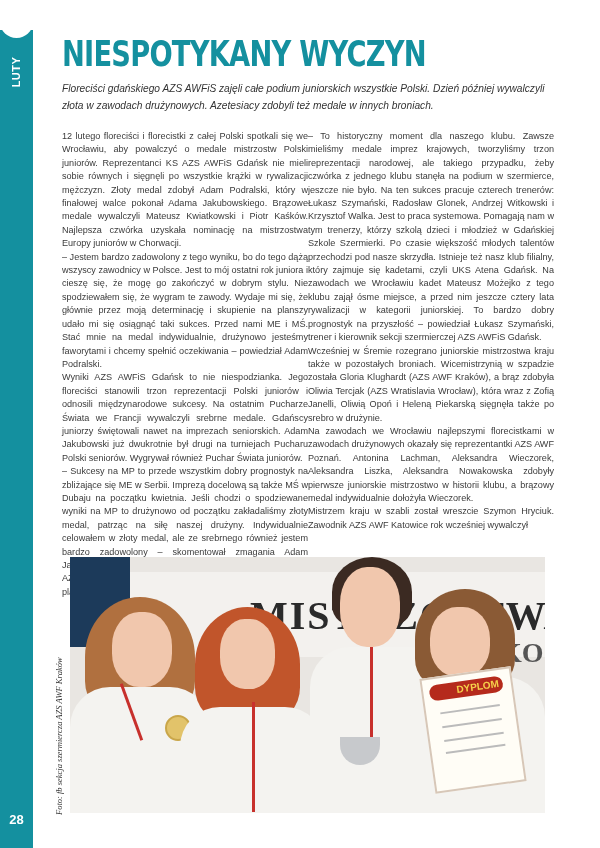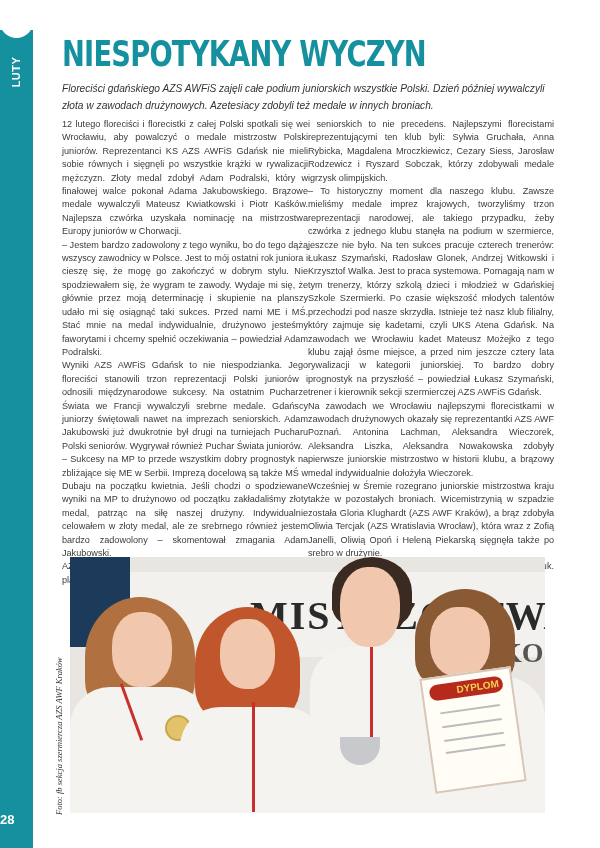--- a/index.html
+++ b/index.html
@@ -1,24 +1,24 @@
 <!DOCTYPE html>
 <html><head>
 <meta charset="utf-8">
 <style>
   html, body { margin:0; padding:0; }
   body { width:600px; height:848px; background:#fff; position:relative; overflow:hidden; font-family:"Liberation Sans", sans-serif; }
   .sidebar { position:absolute; left:0; top:30px; width:33px; height:818px; background:#14909f; }
   .sidebar-cap { position:absolute; left:0; top:22px; width:33px; height:16px; background:#fff; border-radius:0 0 50% 50% / 0 0 100% 100%; }
   .month { position:absolute; left:0; top:52px; width:33px; height:40px; display:flex; align-items:center; justify-content:center; }
   .month span { color:#fff; font-size:11px; font-weight:bold; transform:rotate(-90deg); white-space:nowrap; letter-spacing:0.5px; }
-  .pageno { position:absolute; left:0; top:812px; width:33px; text-align:left; color:#fff; font-size:13px; font-weight:bold; }
+  .pageno { position:absolute; left:0; top:812px; width:33px; text-align:center; color:#fff; font-size:13px; font-weight:bold; }
   .title { position:absolute; left:62px; top:34px; font-family:"DejaVu Sans", sans-serif; font-size:35px; font-weight:bold; color:#14909f; letter-spacing:-1px; transform:scaleX(0.78); transform-origin:left top; white-space:nowrap; line-height:40px; }
   .lead { position:absolute; left:62px; top:80px; width:490px; font-size:10.2px; font-style:italic; color:#333; line-height:17px; }
-  .col { position:absolute; top:118px; width:246px; font-size:9.1px; line-height:13.4px; color:#3a3a3a; text-align:justify; }
+  .col { position:absolute; top:130px; width:246px; font-size:9.1px; line-height:13.4px; color:#3a3a3a; text-align:justify; }
   .col p { margin:0; }
   .col1 { left:62px; } .col2 { left:308px; }
   .photo { position:absolute; left:70px; top:557px; width:475px; height:256px; overflow:hidden; background:#e9e6e2; }
   .banner { position:absolute; left:60px; top:15px; width:420px; height:85px; background:#f3f1ee; }
   .banner-text { position:absolute; left:120px; top:20px; font-family:"Liberation Serif", serif; font-size:40px; font-weight:bold; color:#2a2a2a; letter-spacing:2px; }
   .banner-text2 { position:absolute; left:370px; top:65px; font-family:"Liberation Serif", serif; font-size:28px; font-weight:bold; color:#555; }
   .wall { position:absolute; left:0; top:0; width:60px; height:90px; background:#1c3a5a; }
   .hair { position:absolute; border-radius:50% 50% 30% 30%; }
   .face { position:absolute; border-radius:45%; background:#f1c7ad; }
   .body { position:absolute; background:#f4f3f0; border-radius:40px 40px 0 0; }
@@ -44,24 +44,23 @@
 <div class="lead">Floreciści gdańskiego AZS AWFiS zajęli całe podium juniorskich wszystkie Polski. Dzień później wywalczyli złota w zawodach drużynowych. Azetesiacy zdobyli też medale w innych broniach.</div>
 
 <div class="col col1">
   <p>12 lutego floreciści i florecistki z całej Polski spotkali się we Wrocławiu, aby powalczyć o medale mistrzostw Polski juniorów. Reprezentanci KS AZS AWFiS Gdańsk nie mieli sobie równych i sięgnęli po wszystkie krążki w rywalizacji mężczyzn. Złoty medal zdobył Adam Podralski, który w finałowej walce pokonał Adama Jakubowskiego. Brązowe medale wywalczyli Mateusz Kwiatkowski i Piotr Kaśków. Najlepsza czwórka uzyskała nominację na mistrzostwa Europy juniorów w Chorwacji.</p>
   <p>– Jestem bardzo zadowolony z tego wyniku, bo do tego dążą wszyscy zawodnicy w Polsce. Jest to mój ostatni rok juniora i cieszę się, że mogę go zakończyć w dobrym stylu. Nie spodziewałem się, że wygram te zawody. Wydaje mi się, że głównie przez moją determinację i skupienie na planszy udało mi się osiągnąć taki sukces. Przed nami ME i MŚ. Stać mnie na medal indywidualnie, drużynowo jesteśmy faworytami i chcemy spełnić oczekiwania – powiedział Adam Podralski.</p>
   <p>Wyniki AZS AWFiS Gdańsk to nie niespodzianka. Jego floreciści stanowili trzon reprezentacji Polski juniorów i odnosili międzynarodowe sukcesy. Na ostatnim Pucharze Świata we Francji wywalczyli srebrne medale. Gdańscy juniorzy świętowali nawet na imprezach seniorskich. Adam Jakubowski już dwukrotnie był drugi na turniejach Pucharu Polski seniorów. Wygrywał również Puchar Świata juniorów.</p>
   <p>– Sukcesy na MP to przede wszystkim dobry prognostyk na zbliżające się ME w Serbii. Imprezą docelową są także MŚ w Dubaju na początku kwietnia. Jeśli chodzi o spodziewane wyniki na MP to drużynowo od początku zakładaliśmy złoty medal, patrząc na siłę naszej drużyny. Indywidualnie celowałem w złoty medal, ale ze srebrnego również jestem bardzo zadowolony – skomentował zmagania Adam Jakubowski.</p>
   <p>AZS AWFiS Gdańsk od wielu lat pokazywał swoją siłę na planszy floretowej. Medale MP w kategoriach juniorskich</p>
 </div>
 <div class="col col2">
-  <p>i seniorskich to nie precedens. Najlepszymi florecistami reprezentującymi ten klub byli: Sylwia Gruchała, Anna Rybicka, Magdalena Mroczkiewicz, Cezary Siess, Jarosław Rodzewicz i Ryszard Sobczak, którzy zdobywali medale igrzysk olimpijskich.</p>
   <p>– To historyczny moment dla naszego klubu. Zawsze mieliśmy medale imprez krajowych, tworzyliśmy trzon reprezentacji narodowej, ale takiego przypadku, żeby czwórka z jednego klubu stanęła na podium w szermierce, jeszcze nie było. Na ten sukces pracuje czterech trenerów: Łukasz Szymański, Radosław Glonek, Andrzej Witkowski i Krzysztof Walka. Jest to praca systemowa. Pomagają nam w tym trenerzy, którzy szkolą dzieci i młodzież w Gdańskiej Szkole Szermierki. Po czasie większość młodych talentów przechodzi pod nasze skrzydła. Istnieje też nasz klub filialny, który zajmuje się kadetami, czyli UKS Atena Gdańsk. Na zawodach we Wrocławiu kadet Mateusz Możejko z tego klubu zajął ósme miejsce, a przed nim jeszcze cztery lata rywalizacji w kategorii juniorskiej. To bardzo dobry prognostyk na przyszłość – powiedział Łukasz Szymański, trener i kierownik sekcji szermierczej AZS AWFiS Gdańsk.</p>
+  <p>Wcześniej w Śremie rozegrano juniorskie mistrzostwa kraju także w pozostałych broniach. Wicemistrzynią w szpadzie została Gloria Klughardt (AZS AWF Kraków), a brąz zdobyła Oliwia Tercjak (AZS Wratislavia Wrocław), która wraz z Zofią Janelli, Oliwią Opoń i Heleną Piekarską sięgnęła także po srebro w drużynie.</p>
   <p>Na zawodach we Wrocławiu najlepszymi florecistkami w zawodach drużynowych okazały się reprezentantki AZS AWF Poznań. Antonina Lachman, Aleksandra Wieczorek, Aleksandra Liszka, Aleksandra Nowakowska zdobyły pierwsze juniorskie mistrzostwo w historii klubu, a brązowy medal indywidualnie dołożyła Wieczorek.</p>
-  <p>Wcześniej w Śremie rozegrano juniorskie mistrzostwa kraju także w pozostałych broniach. Wicemistrzynią w szpadzie została Gloria Klughardt (AZS AWF Kraków), a brąz zdobyła Oliwia Tercjak (AZS Wratislavia Wrocław), która wraz z Zofią Janelli, Oliwią Opoń i Heleną Piekarską sięgnęła także po srebro w drużynie.</p>
   <p>Mistrzem kraju w szabli został wreszcie Szymon Hryciuk. Zawodnik AZS AWF Katowice rok wcześniej wywalczył</p>
 </div>
 
 <div class="photo">
   <div class="wall"></div>
   <div class="banner">
     <div class="banner-text">MISTRZOSTWA</div>
     <div class="banner-text2">KO</div>
   </div>
 

